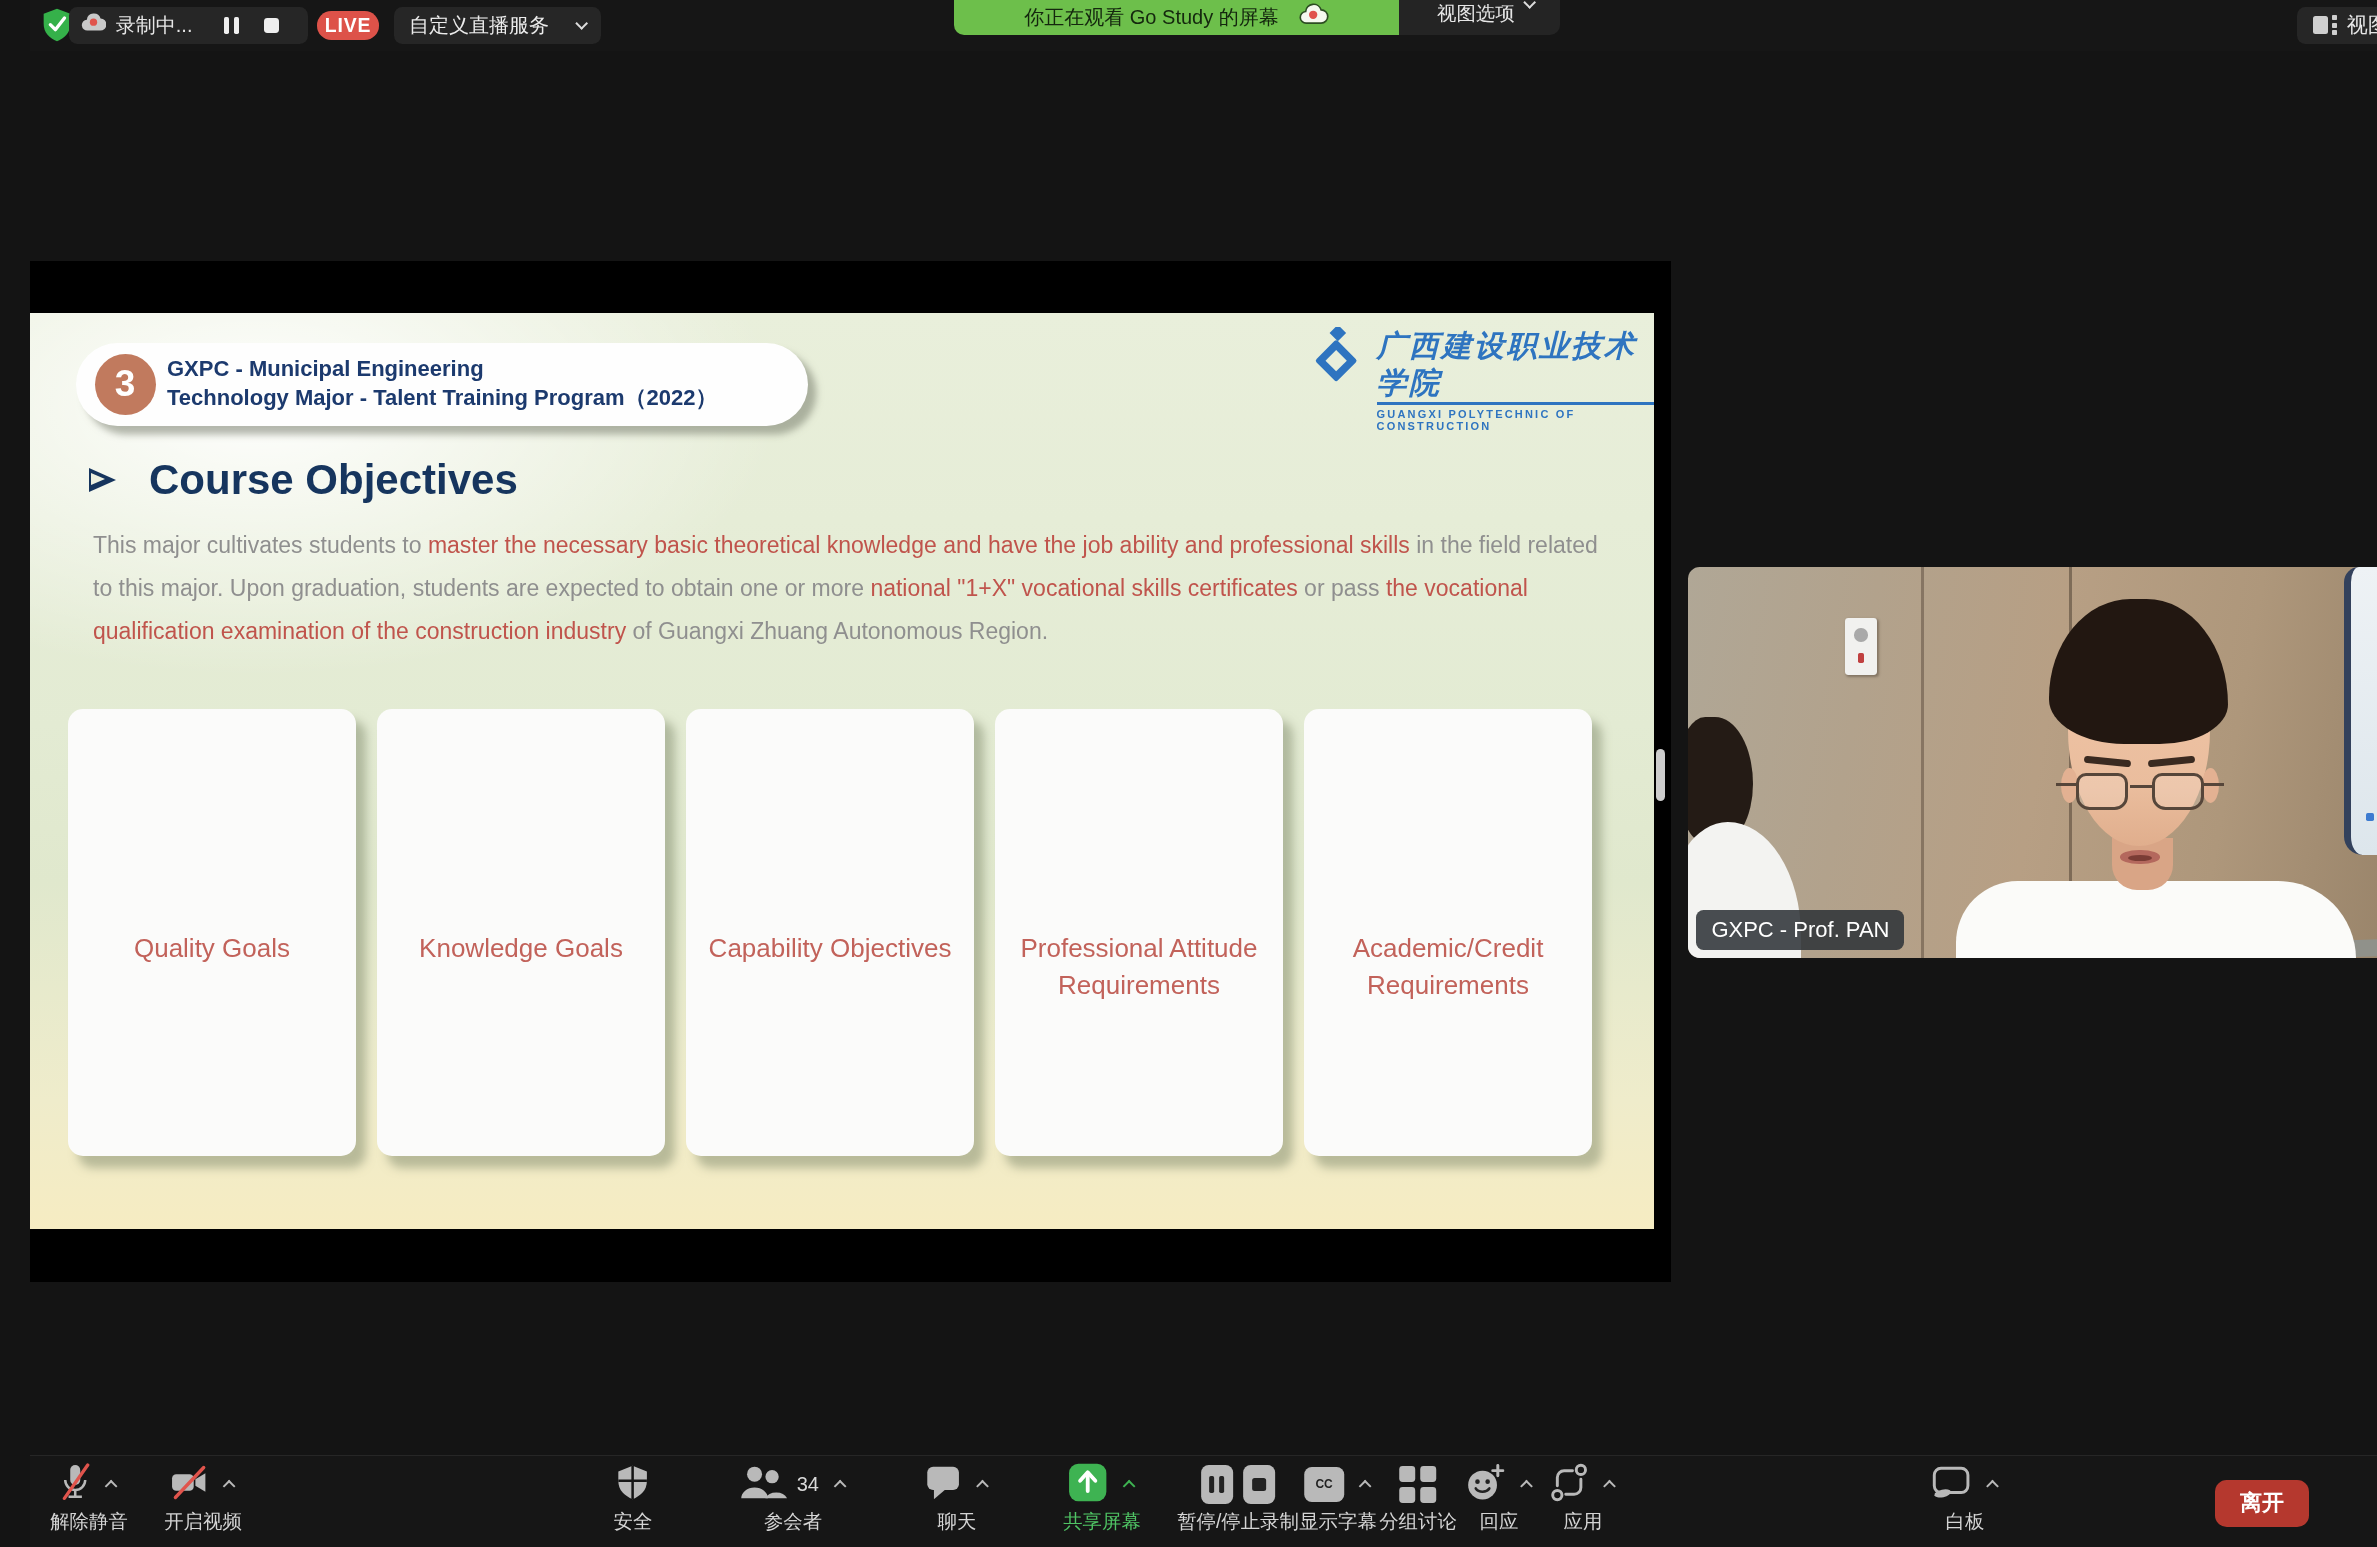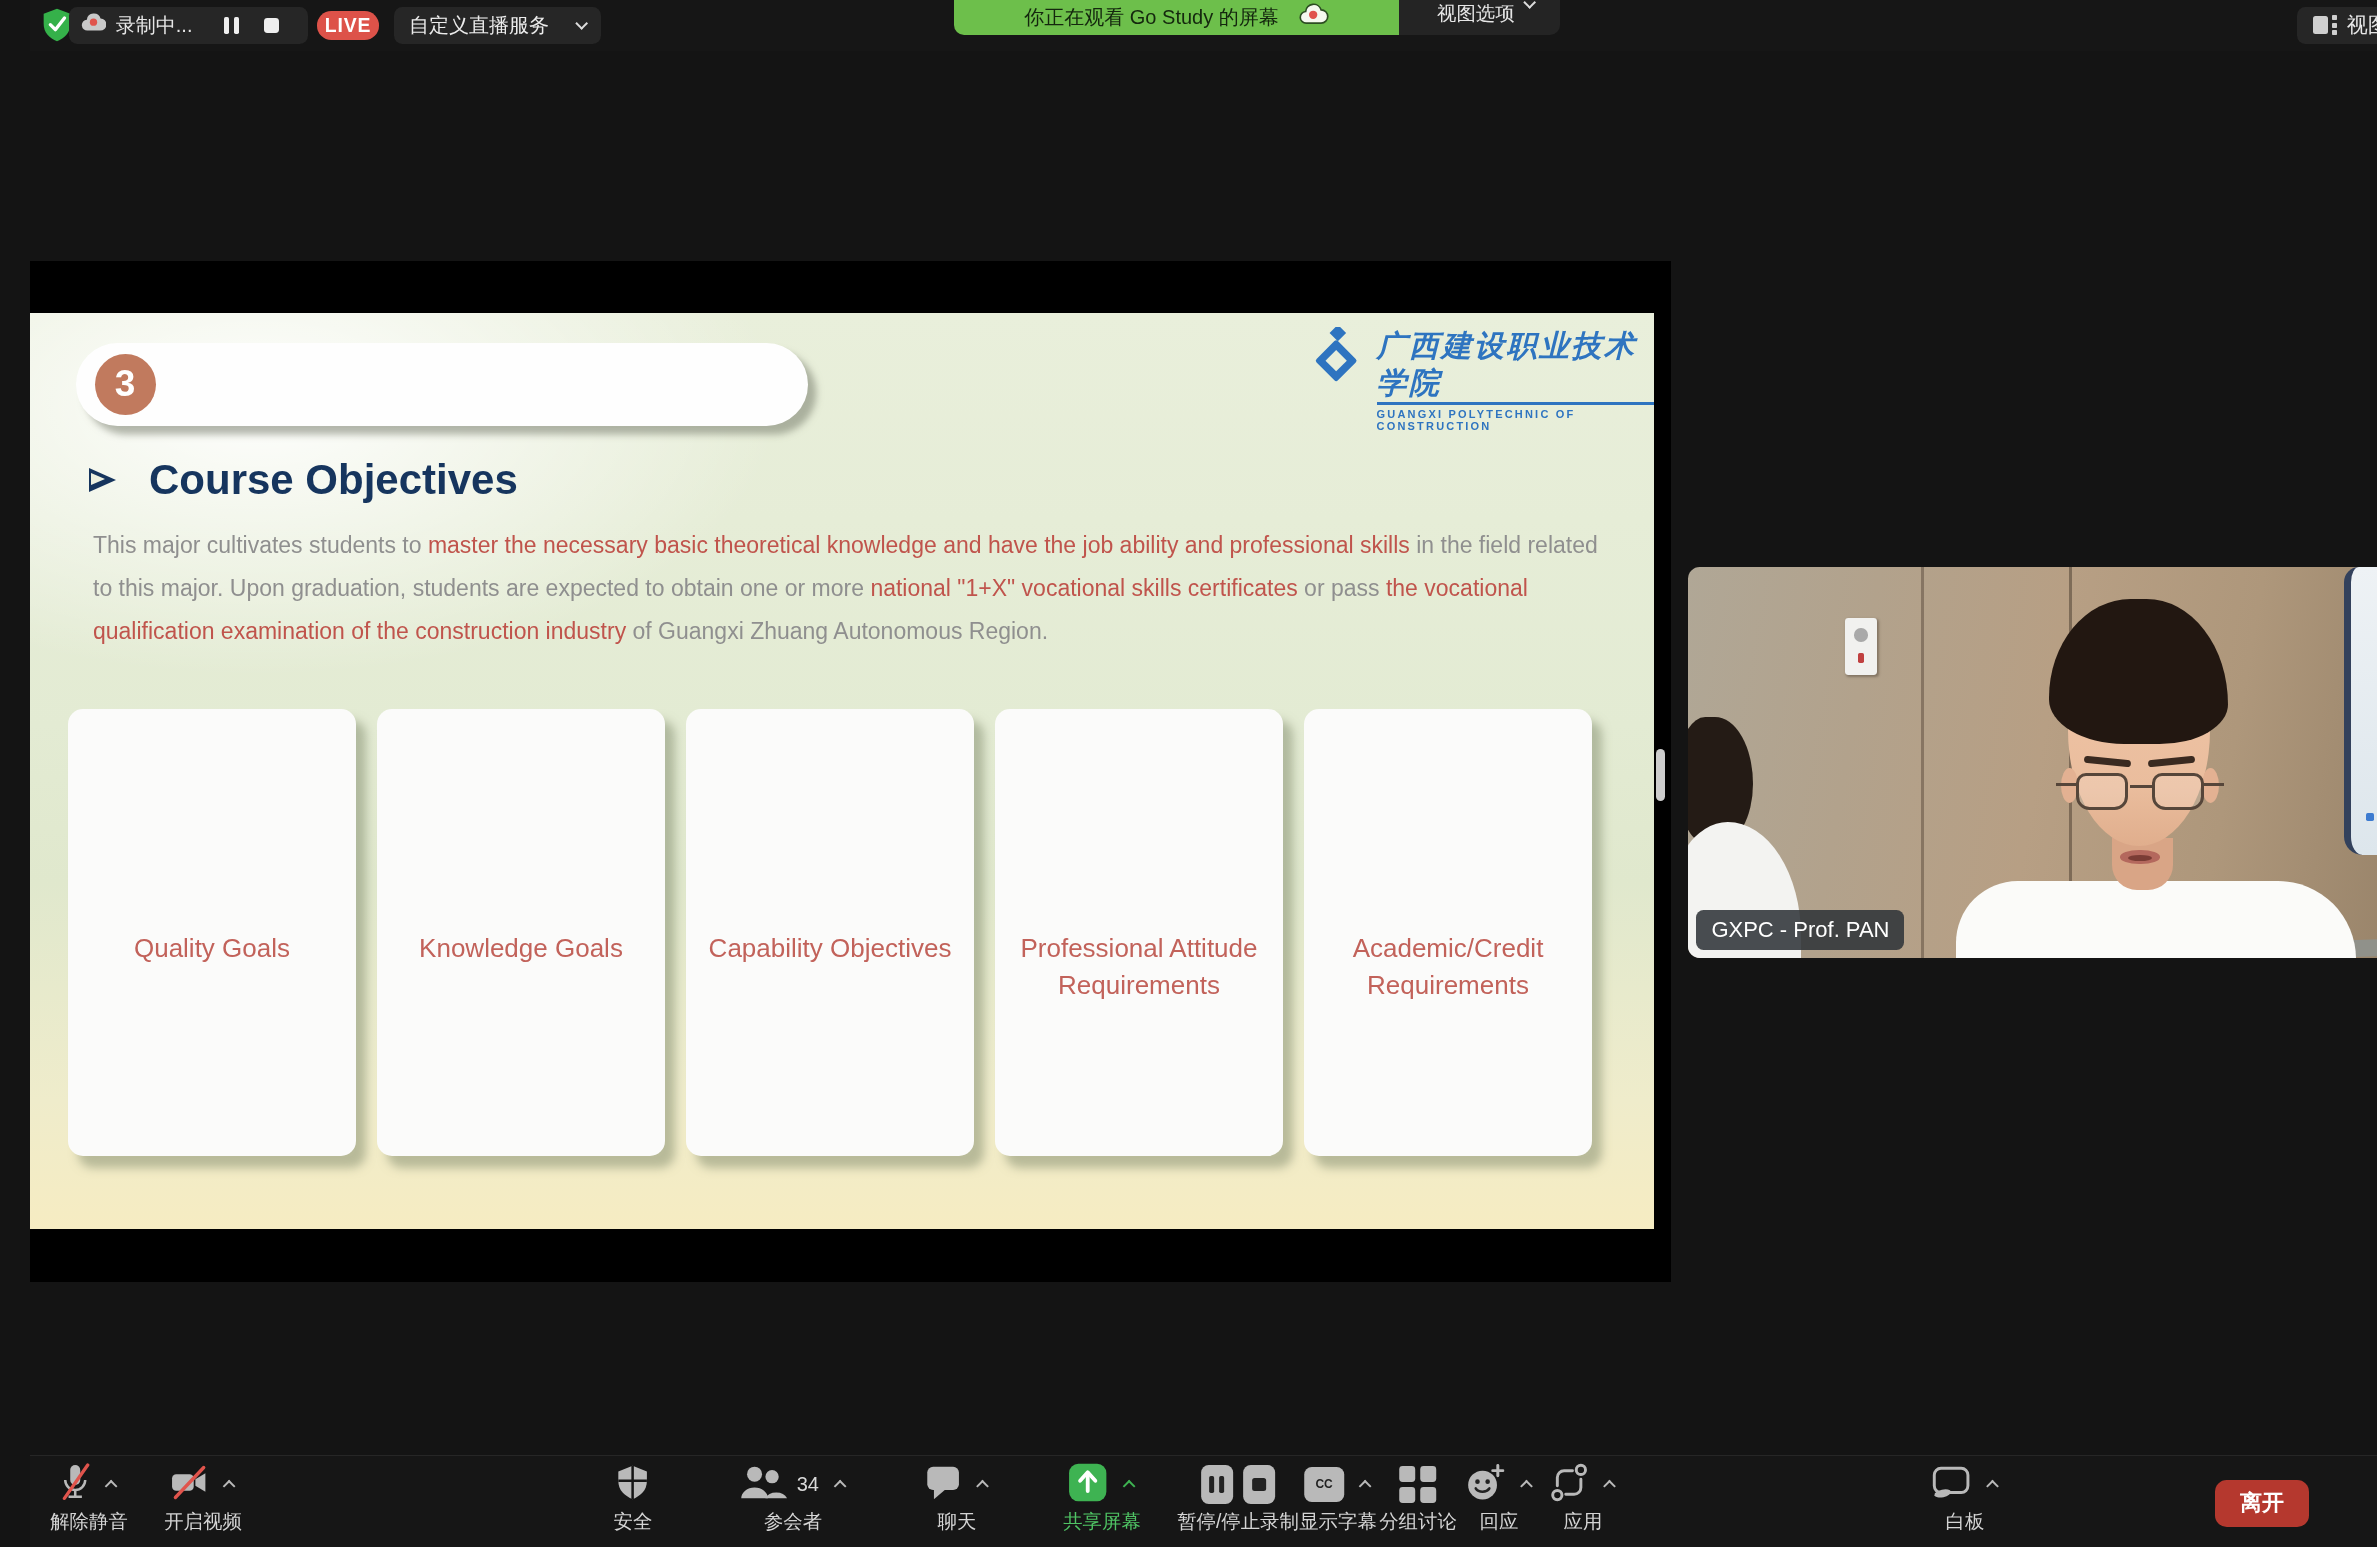--- a/index.html
+++ b/index.html
@@ -205,20 +205,24 @@
       </span>
       <span>视图</span>
     </div>
   </header>
 
   <div class="share-region">
     <div class="slide">
 
       <div class="title-pill">
         <div class="badge3">3</div>
+        <div class="title-lines">
+          <div>GXPC - Municipal Engineering</div>
+          <div>Technology Major - Talent Training Program（2022）</div>
+        </div>
       </div>
 
       <div class="logo">
         <span>
           <svg width="52" height="59" viewBox="0 0 62 70">
             <rect x="25" y="0" width="14" height="14" transform="rotate(45 32 7)" fill="#2e74c0"></rect>
             <g transform="rotate(45 30 40)">
               <rect x="12" y="22" width="36" height="36" rx="3" fill="#2e74c0"></rect>
               <rect x="21" y="31" width="18" height="18" fill="#e9efdb"></rect>
             </g>

